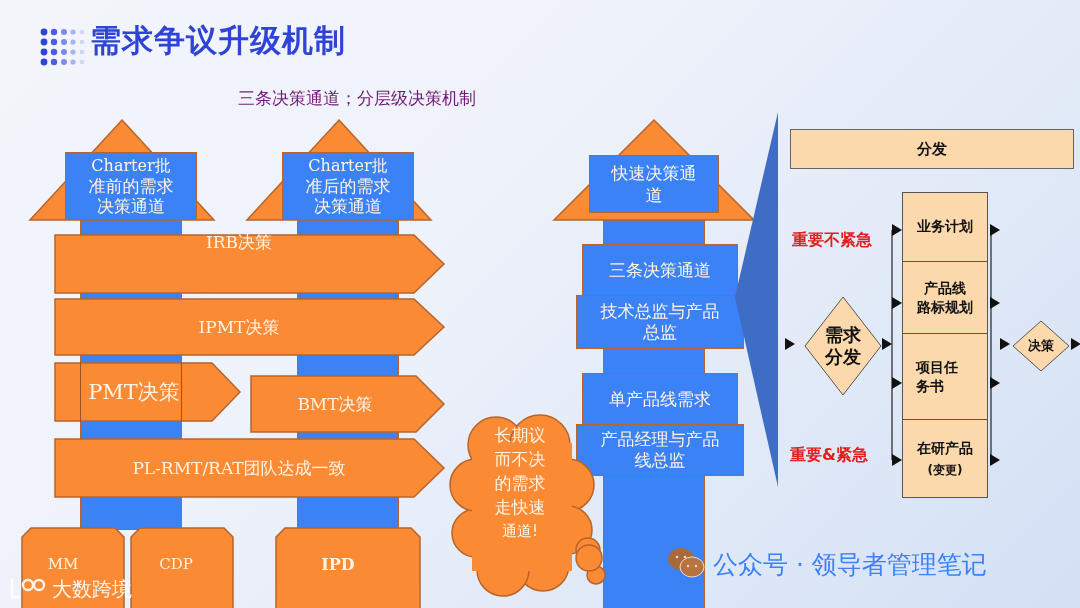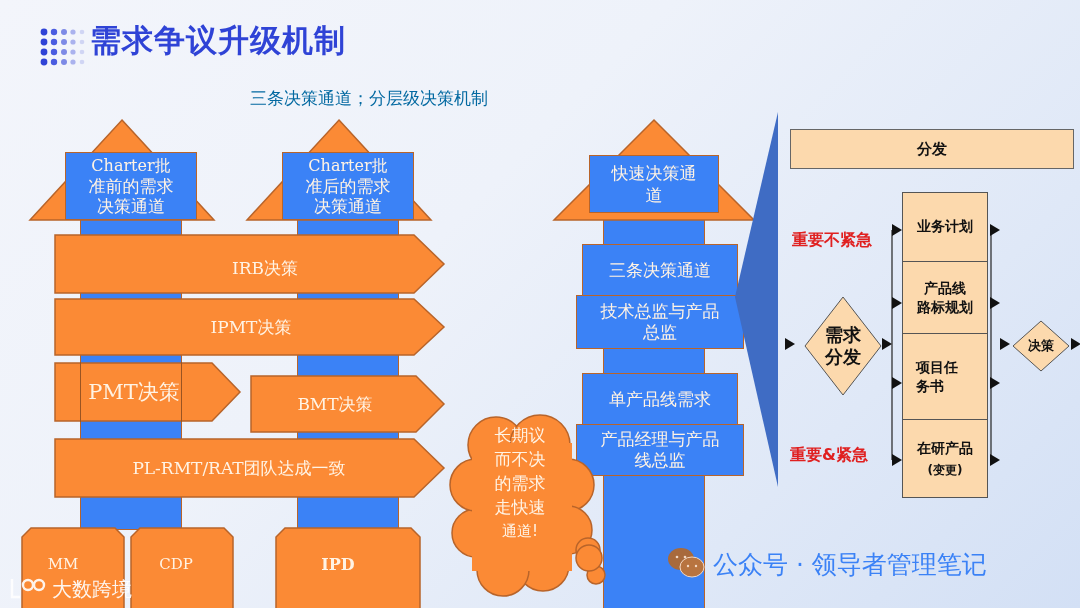--- a/index.html
+++ b/index.html
@@ -1,21 +1,21 @@
 <!DOCTYPE html>
 <html><head>
 <meta charset="utf-8">
 <style>
   html,body{margin:0;padding:0;}
   body{width:1080px;height:608px;overflow:hidden;position:relative;
     background:linear-gradient(135deg,#f3f5fb 0%,#eef2fa 40%,#dfe8f7 75%,#d3e0f5 100%);
     font-family:"DejaVu Sans","Liberation Sans",sans-serif;}
   .abs{position:absolute;}
   .title{left:90px;top:20px;font-size:31px;font-weight:bold;color:#2f43d6;letter-spacing:1px;}
-  .subtitle{left:250px;top:87px;font-size:17px;color:#0369a1;}
+  .subtitle{left:238px;top:87px;font-size:17px;color:#701a75;}
   .dots{left:40px;top:28px;width:52px;height:40px;}
   .orange{background:#3b82f6;border:1.5px solid #b8642a;box-sizing:border-box;}
   .serif{font-family:"DejaVu Serif","Liberation Serif",serif;}
   .wtxt{color:#fff3e4;text-align:center;}
   .blk{color:#111;font-weight:bold;text-align:center;}
   svg{position:absolute;overflow:visible;}
   .lbl{position:absolute;display:flex;align-items:center;justify-content:center;text-align:center;}
   .red{color:#e02020;font-weight:bold;font-size:16px;}
   .watermark{color:#3b82f6;font-size:25px;}
 </style>
@@ -74,26 +74,26 @@
 </div>
 <div class="abs orange lbl serif wtxt" style="left:282px;top:152px;width:132px;height:68px;flex-direction:column;font-size:16px;line-height:20px;">
   <span>Charter批</span>
   <span style="font-family:'DejaVu Sans',sans-serif;font-size:17px;">准后的需求</span>
   <span style="font-family:'DejaVu Sans',sans-serif;font-size:17px;">决策通道</span>
 </div>
 
 <svg style="left:54px;top:234px;" width="392" height="60" viewBox="0 0 392 60">
   <polygon points="1,1 360,1 390,30 360,59 1,59" fill="#fb8a35" stroke="#b8642a" stroke-width="1.5"></polygon>
 </svg>
-<div class="lbl serif wtxt" style="left:54px;top:244px;width:370px;height:48px;font-size:17px;margin-left:26px;">IRB决策</div>
+<div class="lbl serif wtxt" style="left:54px;top:218px;width:370px;height:48px;font-size:17px;">IRB决策</div>
 
 <svg style="left:54px;top:298px;" width="392" height="58" viewBox="0 0 392 58">
   <polygon points="1,1 360,1 390,29 360,57 1,57" fill="#fb8a35" stroke="#b8642a" stroke-width="1.5"></polygon>
 </svg>
-<div class="lbl serif wtxt" style="left:54px;top:298px;width:370px;height:58px;font-size:17px;padding-left:12px;">IPMT决策</div>
+<div class="lbl serif wtxt" style="left:54px;top:298px;width:370px;height:58px;font-size:17px;">IPMT决策</div>
 
 <svg style="left:54px;top:362px;" width="188" height="60" viewBox="0 0 188 60">
   <polygon points="1,1 158,1 186,30 158,59 1,59" fill="#fb8a35" stroke="#b8642a" stroke-width="1.5"></polygon>
 </svg>
 <div class="abs" style="left:80px;top:362px;width:102px;height:60px;border-left:1.5px solid #9a5422;border-right:1.5px solid #9a5422;box-sizing:border-box;"></div>
 <div class="lbl serif wtxt" style="left:54px;top:362px;width:160px;height:60px;font-size:21px;">PMT决策</div>
 
 <svg style="left:250px;top:375px;" width="196" height="58" viewBox="0 0 196 58">
   <polygon points="1,1 166,1 194,29 166,57 1,57" fill="#fb8a35" stroke="#b8642a" stroke-width="1.5"></polygon>
 </svg>

